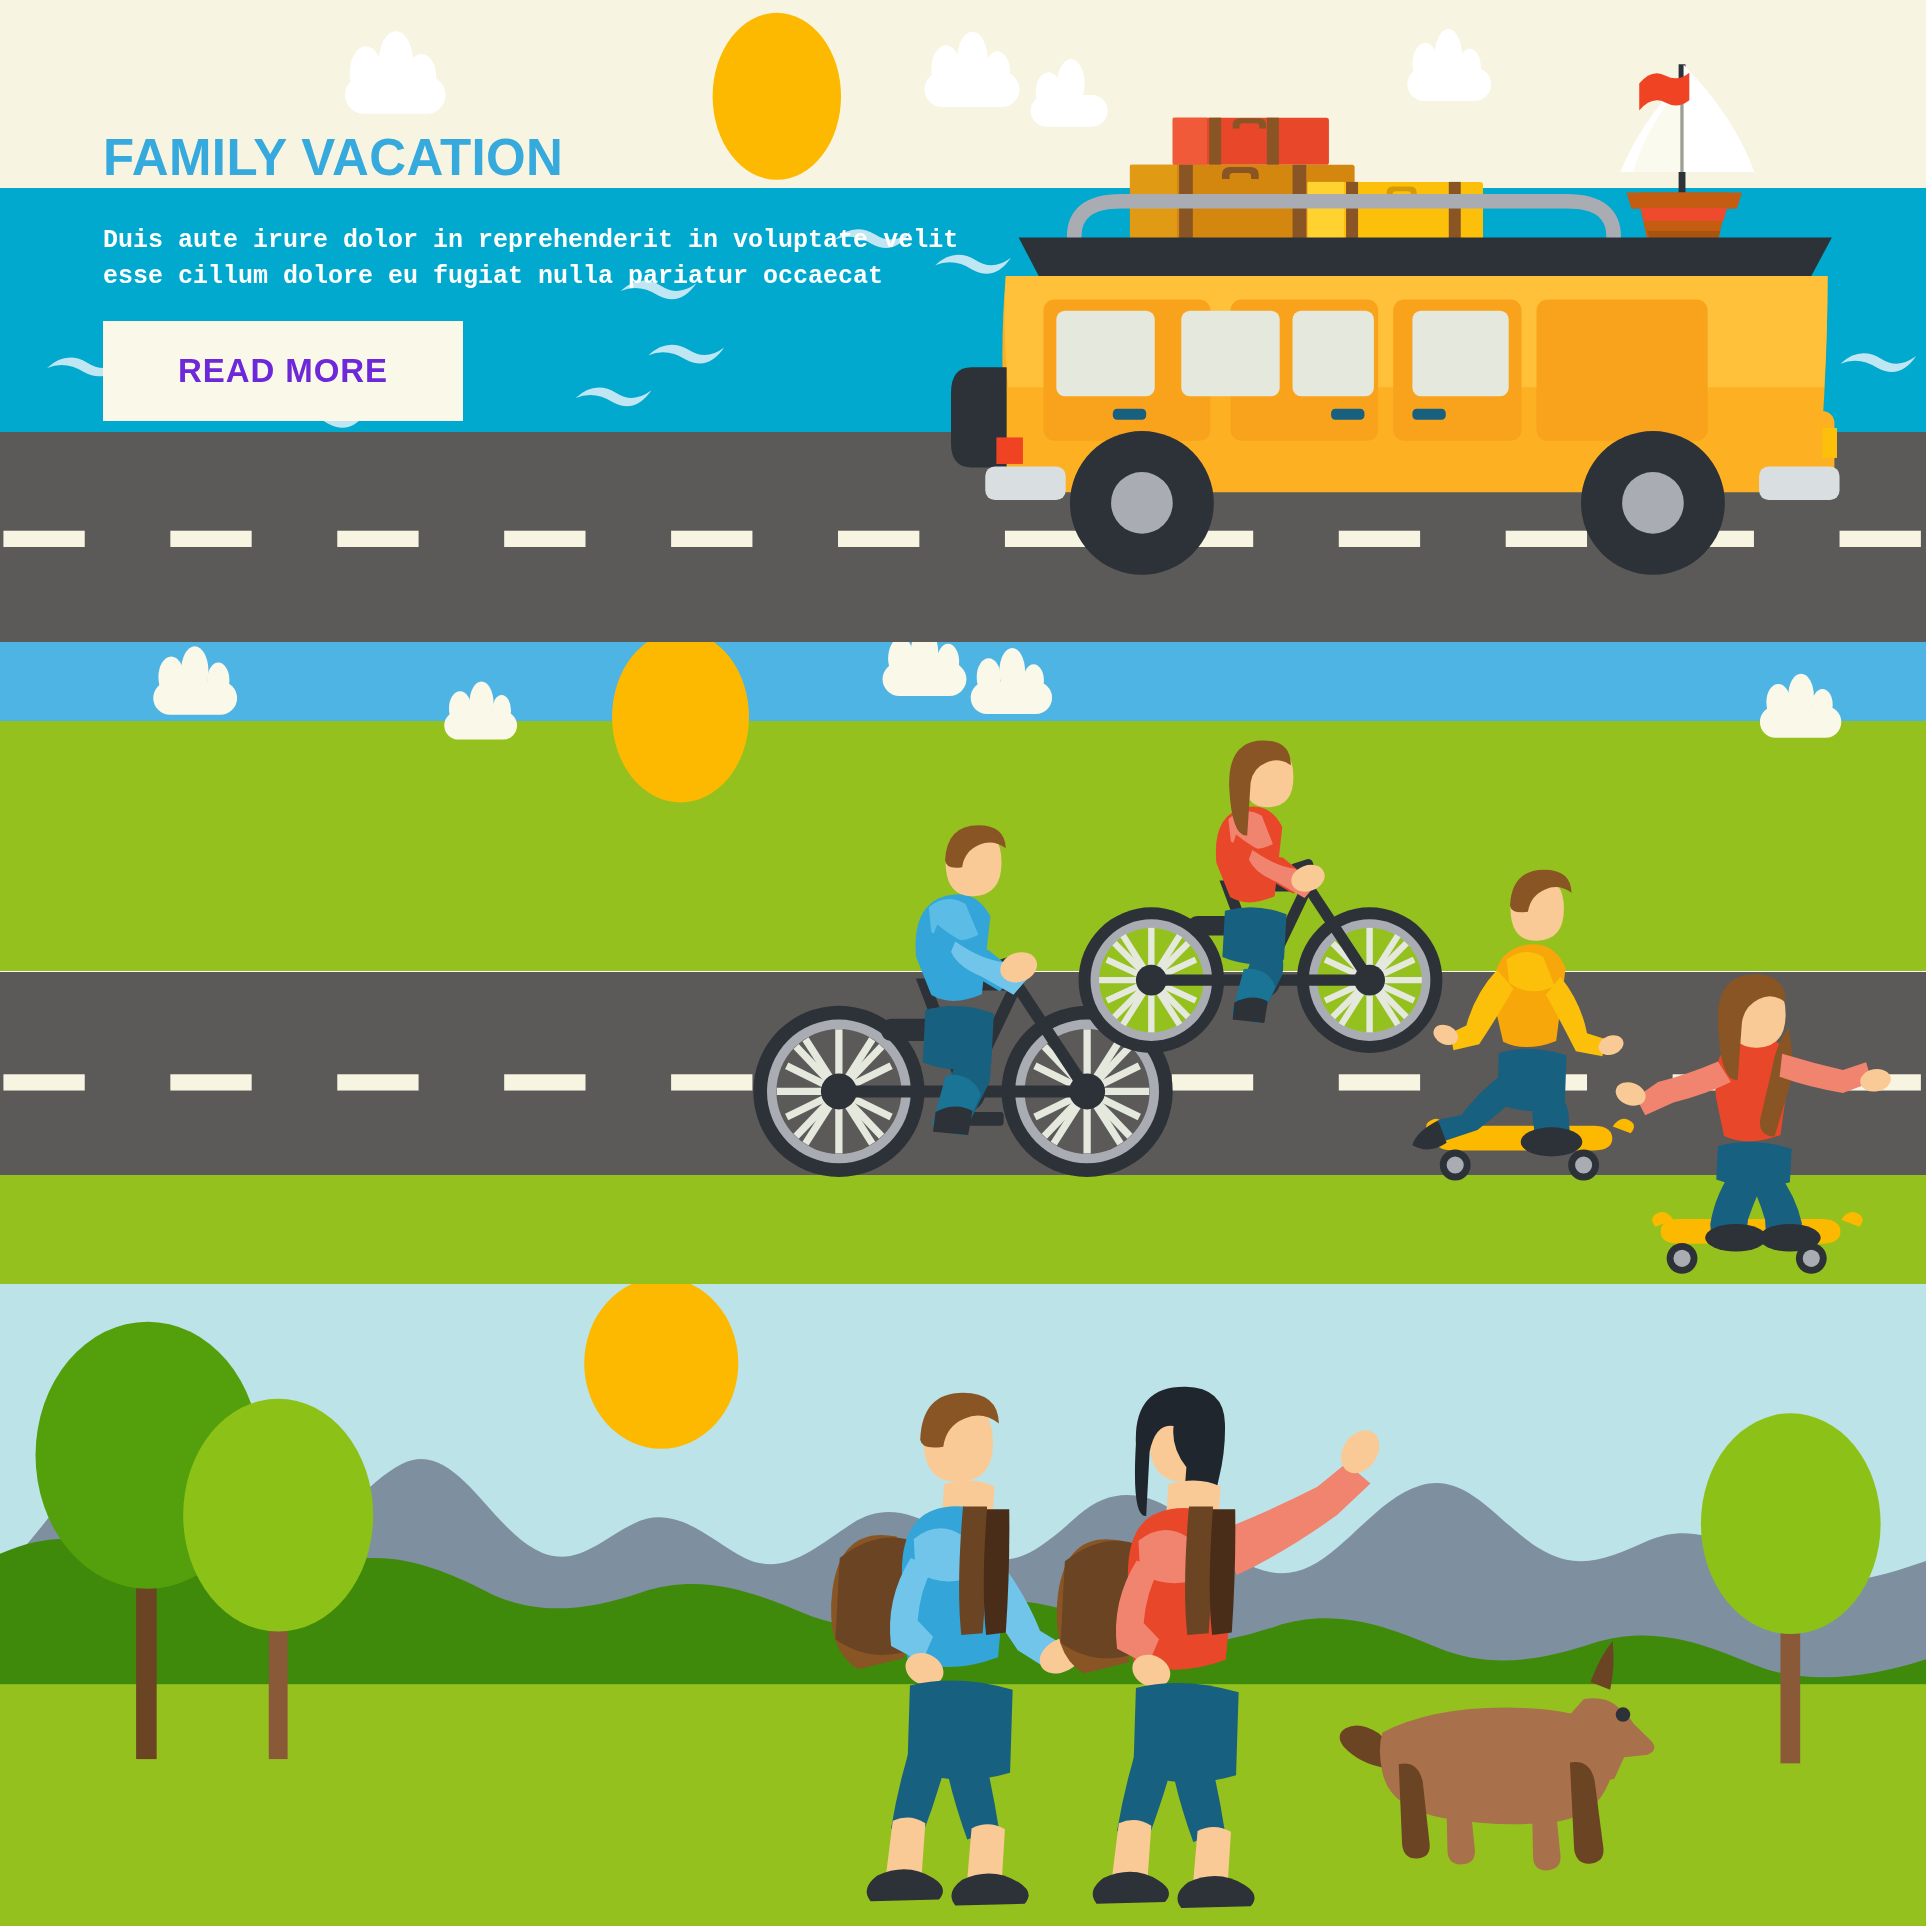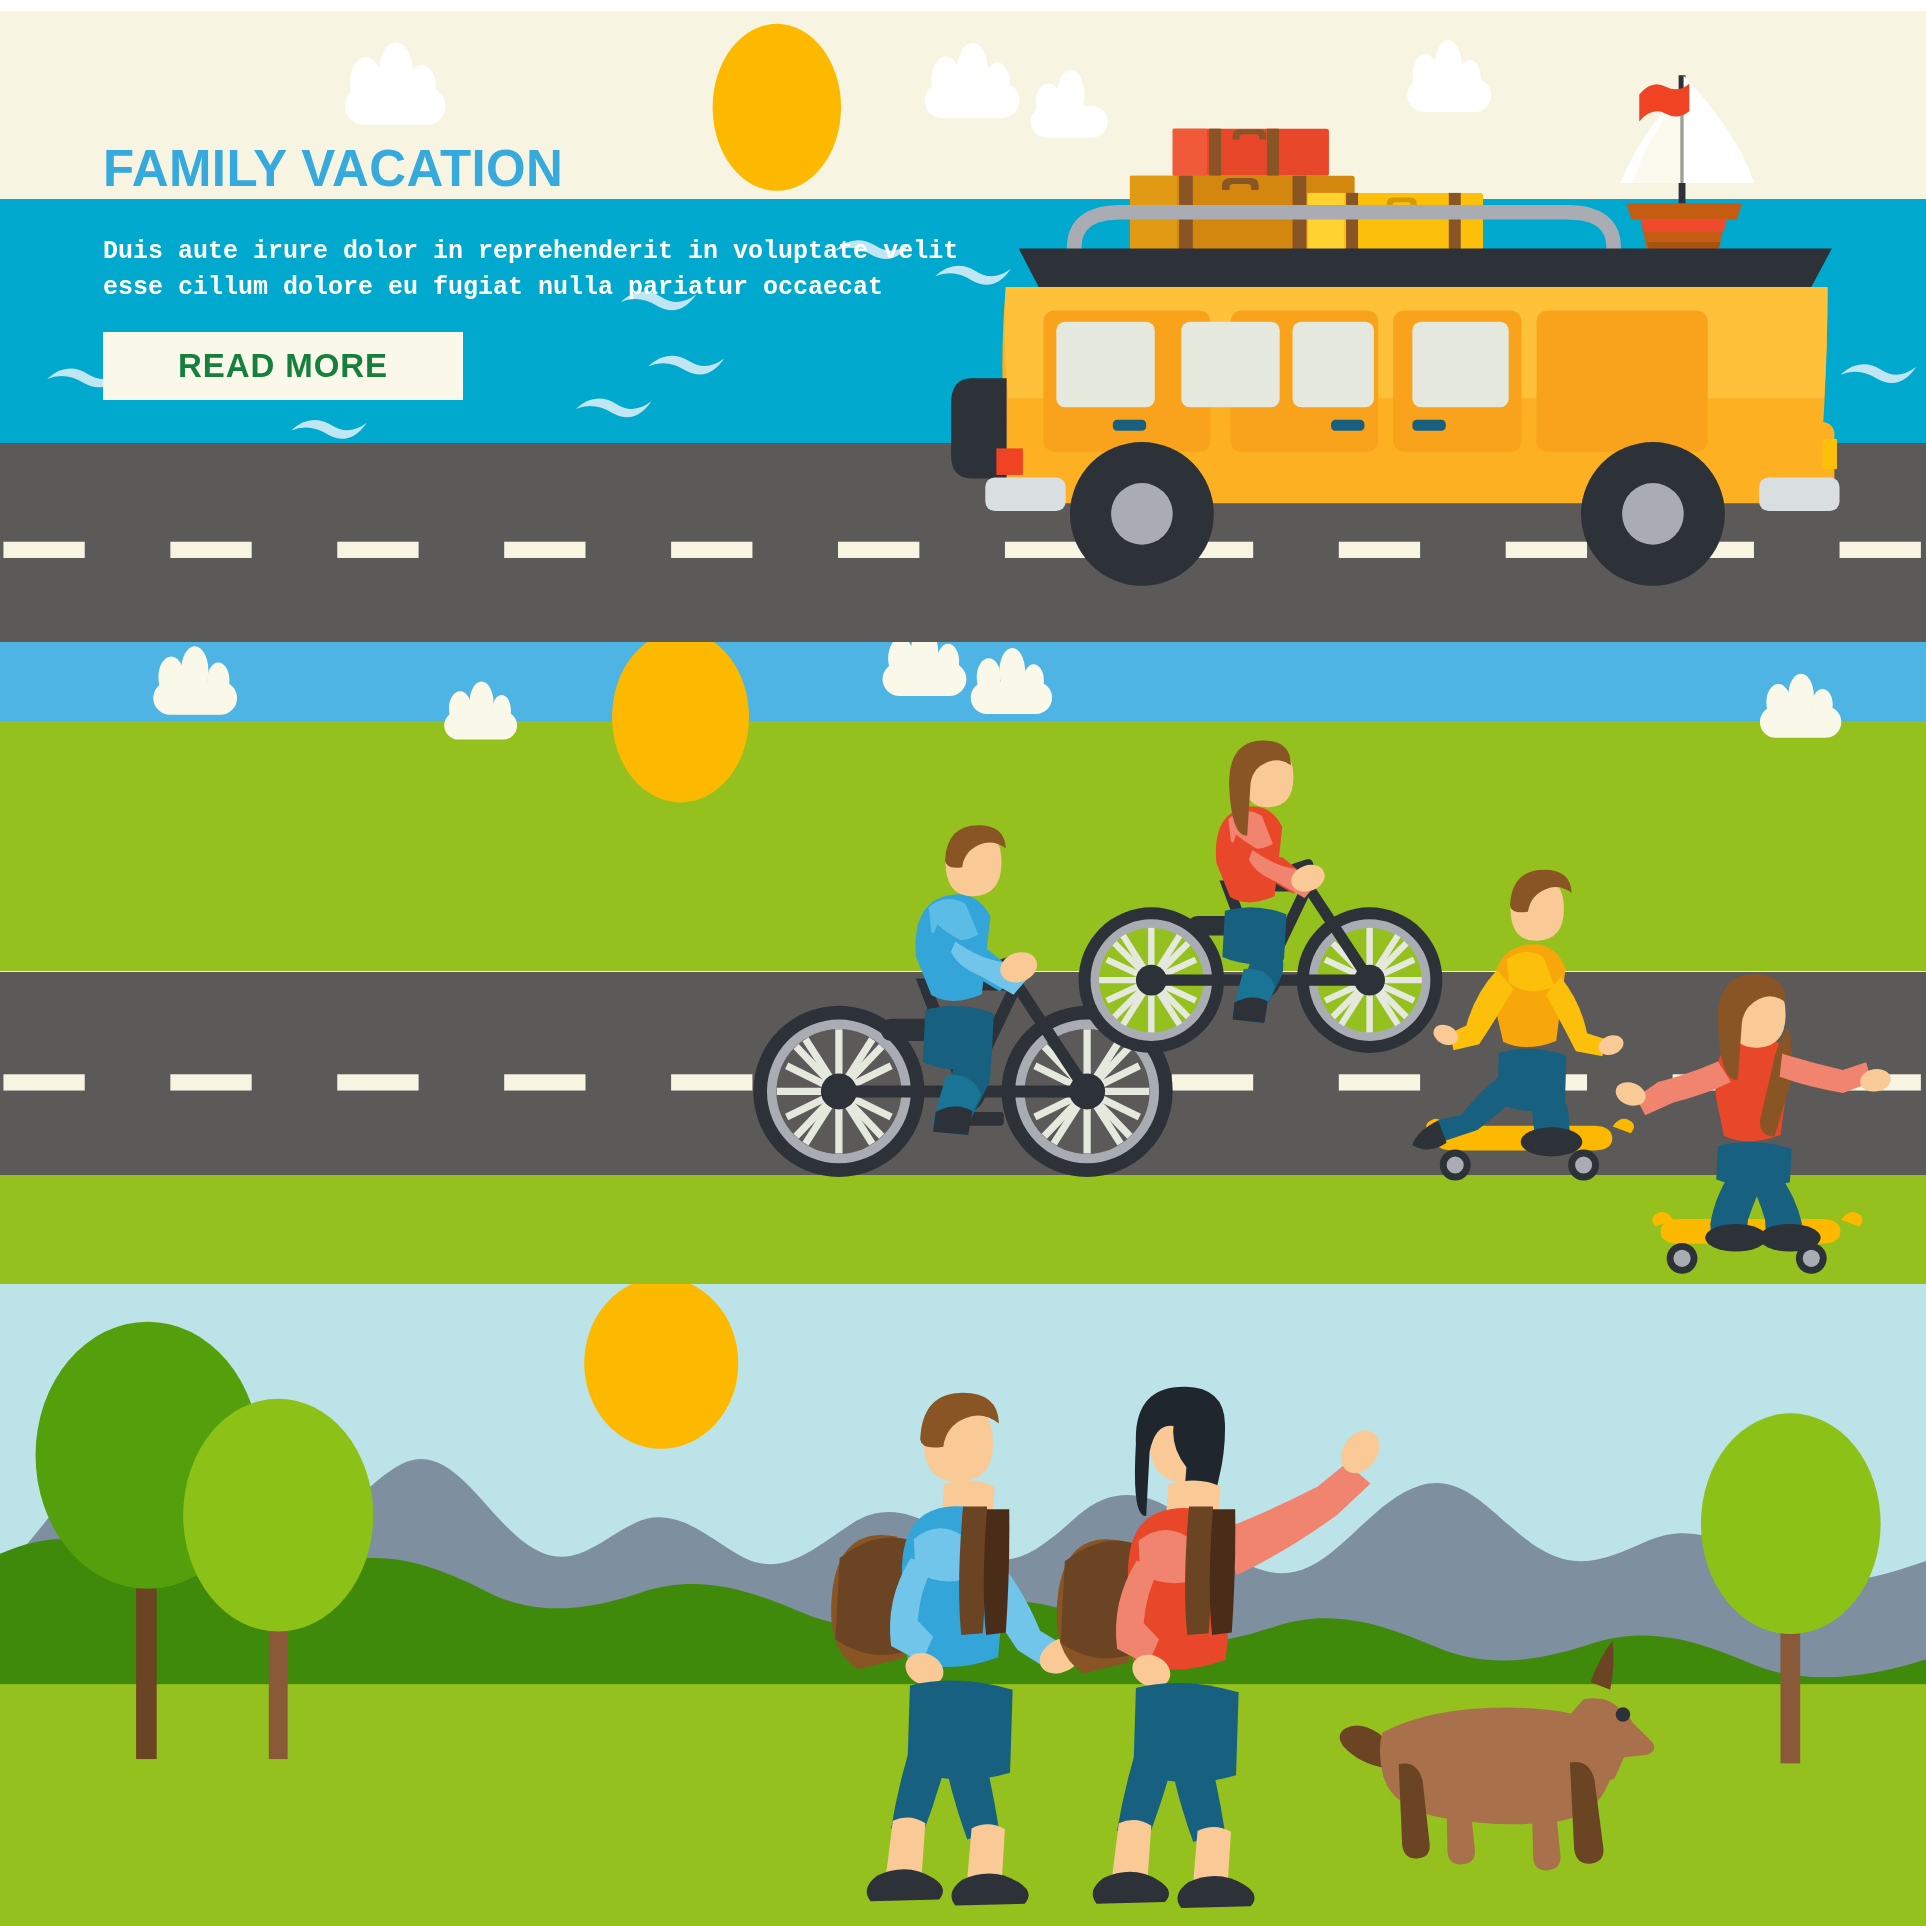--- a/index.html
+++ b/index.html
@@ -9,27 +9,27 @@
   .banner{position:absolute;left:0;width:1926px;overflow:hidden;}
   .band{position:absolute;left:0;width:100%;}
 
   
   .title{position:absolute;font-weight:bold;letter-spacing:0.4px;white-space:nowrap;}
   .sub{position:absolute;font-weight:bold;white-space:pre-line;font-family:Liberation Mono, monospace;}
   .btn{position:absolute;background:#faf8e8;display:flex;align-items:center;justify-content:center;
        font-weight:bold;letter-spacing:0.9px;cursor:pointer;}
 
   
-  #b1{top:11px;height:642px;}
+  #b1{top:0;height:642px;}
   #b1 .sky{top:0;height:188px;background:#f7f5e1;}
   #b1 .sea{top:188px;height:244px;background:#00a9cd;}
   #b1 .road{top:432px;height:210px;background:#5b5a58;}
   #b1 .title{left:103px;top:128px;font-size:51px;color:#36a9dd;}
   #b1 .sub{left:103px;top:223px;font-size:25px;line-height:1.45;color:#ffffff;}
-  #b1 .btn{left:103px;top:321px;width:360px;height:68px;font-size:33px;color:#15803d;}
+  #b1 .btn{left:103px;top:321px;width:360px;height:100px;font-size:33px;color:#6d28d9;}
 
   
   #b2{top:642px;height:642px;}
   #b2 .sky{top:0;height:79px;background:#4db4e3;}
   #b2 .grass1{top:79px;height:250px;background:#95c11e;}
   #b2 .road{top:330px;height:203px;background:#5b5a58;}
   #b2 .grass2{top:533px;height:109px;background:#95c11e;}
 
   
   #b3{top:1284px;height:642px;}

